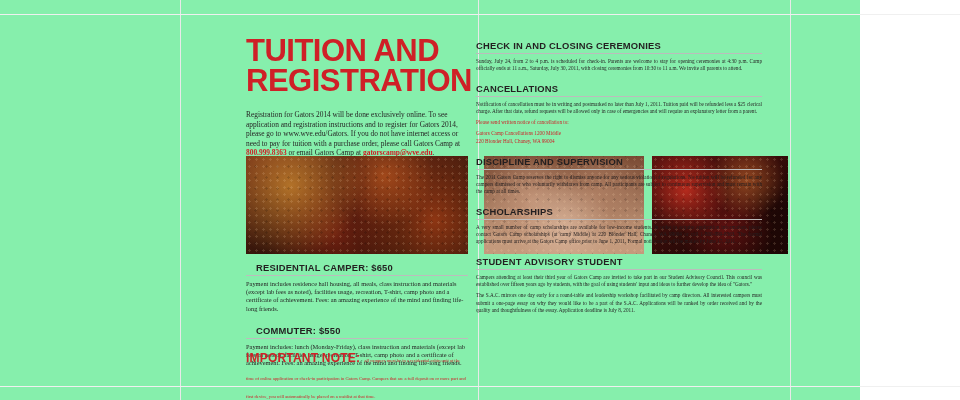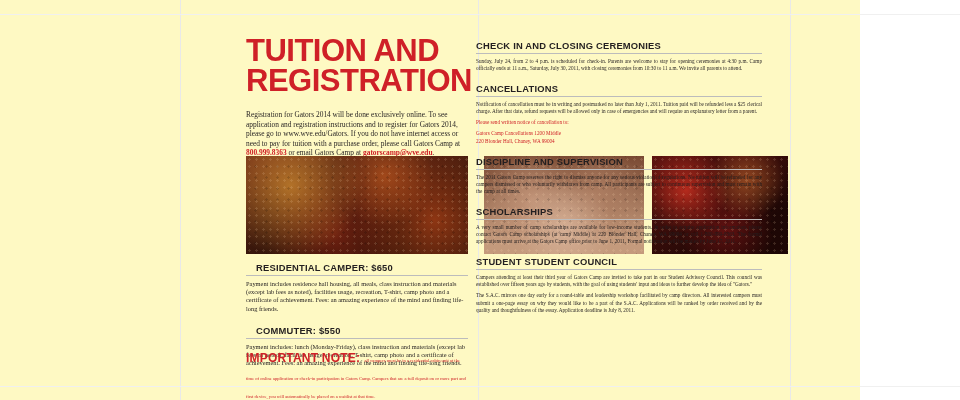--- a/index.html
+++ b/index.html
@@ -1,17 +1,17 @@
 <!DOCTYPE html>
 <html><head>
 <meta charset="utf-8">
 <style>
   html,body{margin:0;padding:0;background:#ffffff;}
   body{width:960px;height:400px;overflow:hidden;font-family:"Liberation Sans",sans-serif;}
-  .page{position:relative;width:860px;height:400px;background:#fef9c3;}
+  .page{position:relative;width:860px;height:400px;background:#86efac;}
 
   
   .guide{position:absolute;top:0;bottom:0;width:1px;background:#e9e9e9;}
   .guide.g1{left:180px;}
   .guide.g2{left:478px;}
   .guide.g3{left:790px;}
   .guide.h1{position:absolute;left:0;right:0;top:14px;height:1px;background:#f0f0f0;width:960px;}
   .guide.h2{position:absolute;left:0;right:0;top:386px;height:1px;background:#f0f0f0;width:960px;}
 
   
@@ -175,20 +175,20 @@
       <p class="sec-body">The 2011 Gators Camp reserves the right to dismiss anyone for any serious violation of regulations. No tuition will be refunded for any campers dismissed or who voluntarily withdraws from camp. All participants are subject to continuous supervision and must remain with the camp at all times.</p>
     </div>
 
     <div class="sec">
       <div class="sec-head">SCHOLARSHIPS</div>
       <div class="sec-rule"></div>
       <p class="sec-body">A very small number of camp scholarships are available for low-income students. In order to acquire application information, please contact Gators Camp scholarships (at camp Middle) at 220 Blonder Hall, Chaney, WA 99004 or call 1-800-999-8363. The formal applications must arrive at the Gators Camp office prior to June 1, 2011. Formal notification will be mailed by June 17, 2011.</p>
     </div>
 
     <div class="sec">
-      <div class="sec-head">STUDENT STUDENT COUNCIL</div>
+      <div class="sec-head">STUDENT ADVISORY STUDENT</div>
       <div class="sec-rule"></div>
       <p class="sec-body">Campers attending at least their third year of Gators Camp are invited to take part in our Student Advisory Council. This council was established over fifteen years ago by students, with the goal of using students' input and ideas to further develop the idea of "Gators."</p>
       <p class="sec-body">The S.A.C. mirrors one day early for a round-table and leadership workshop facilitated by camp directors. All interested campers must submit a one-page essay on why they would like to be a part of the S.A.C. Applications will be ranked by order received and by the quality and thoughtfulness of the essay. Application deadline is July 8, 2011.</p>
     </div>
 
   </div>
 </div>
 
 </body></html>

